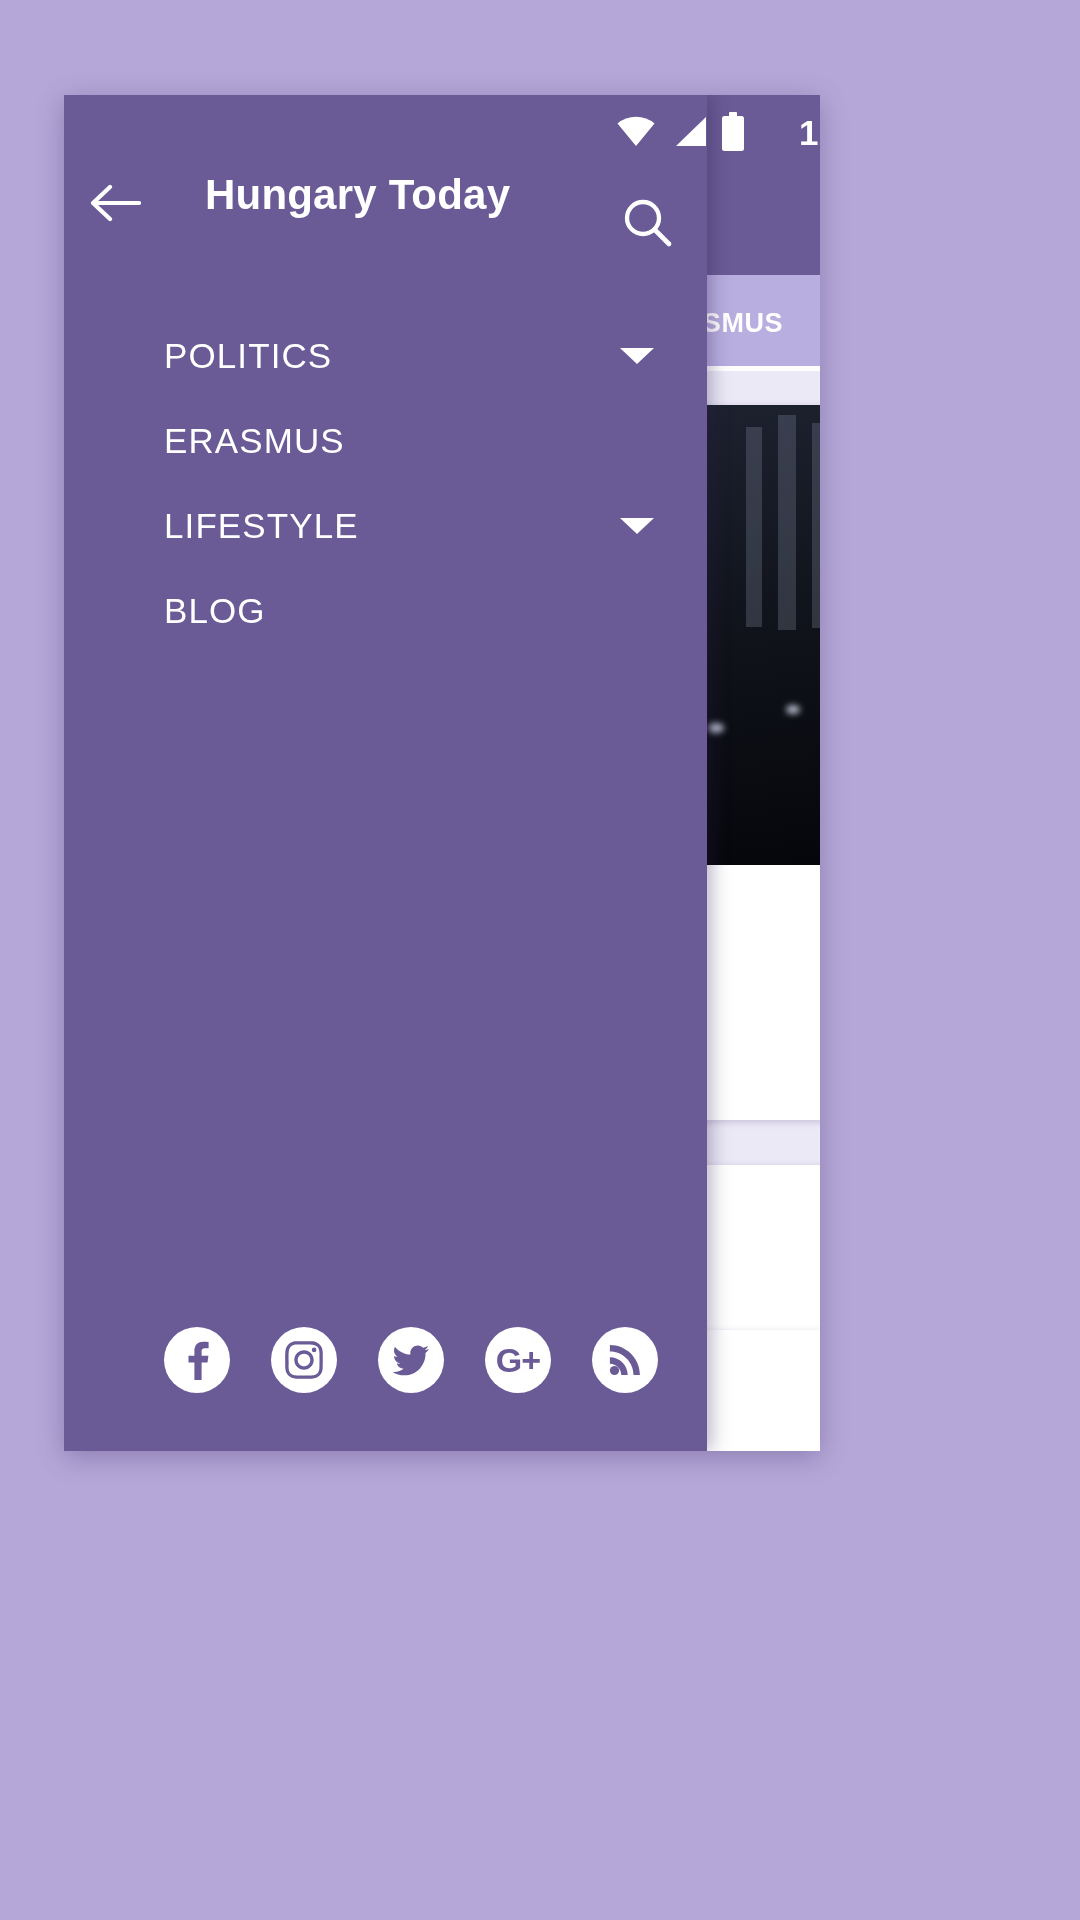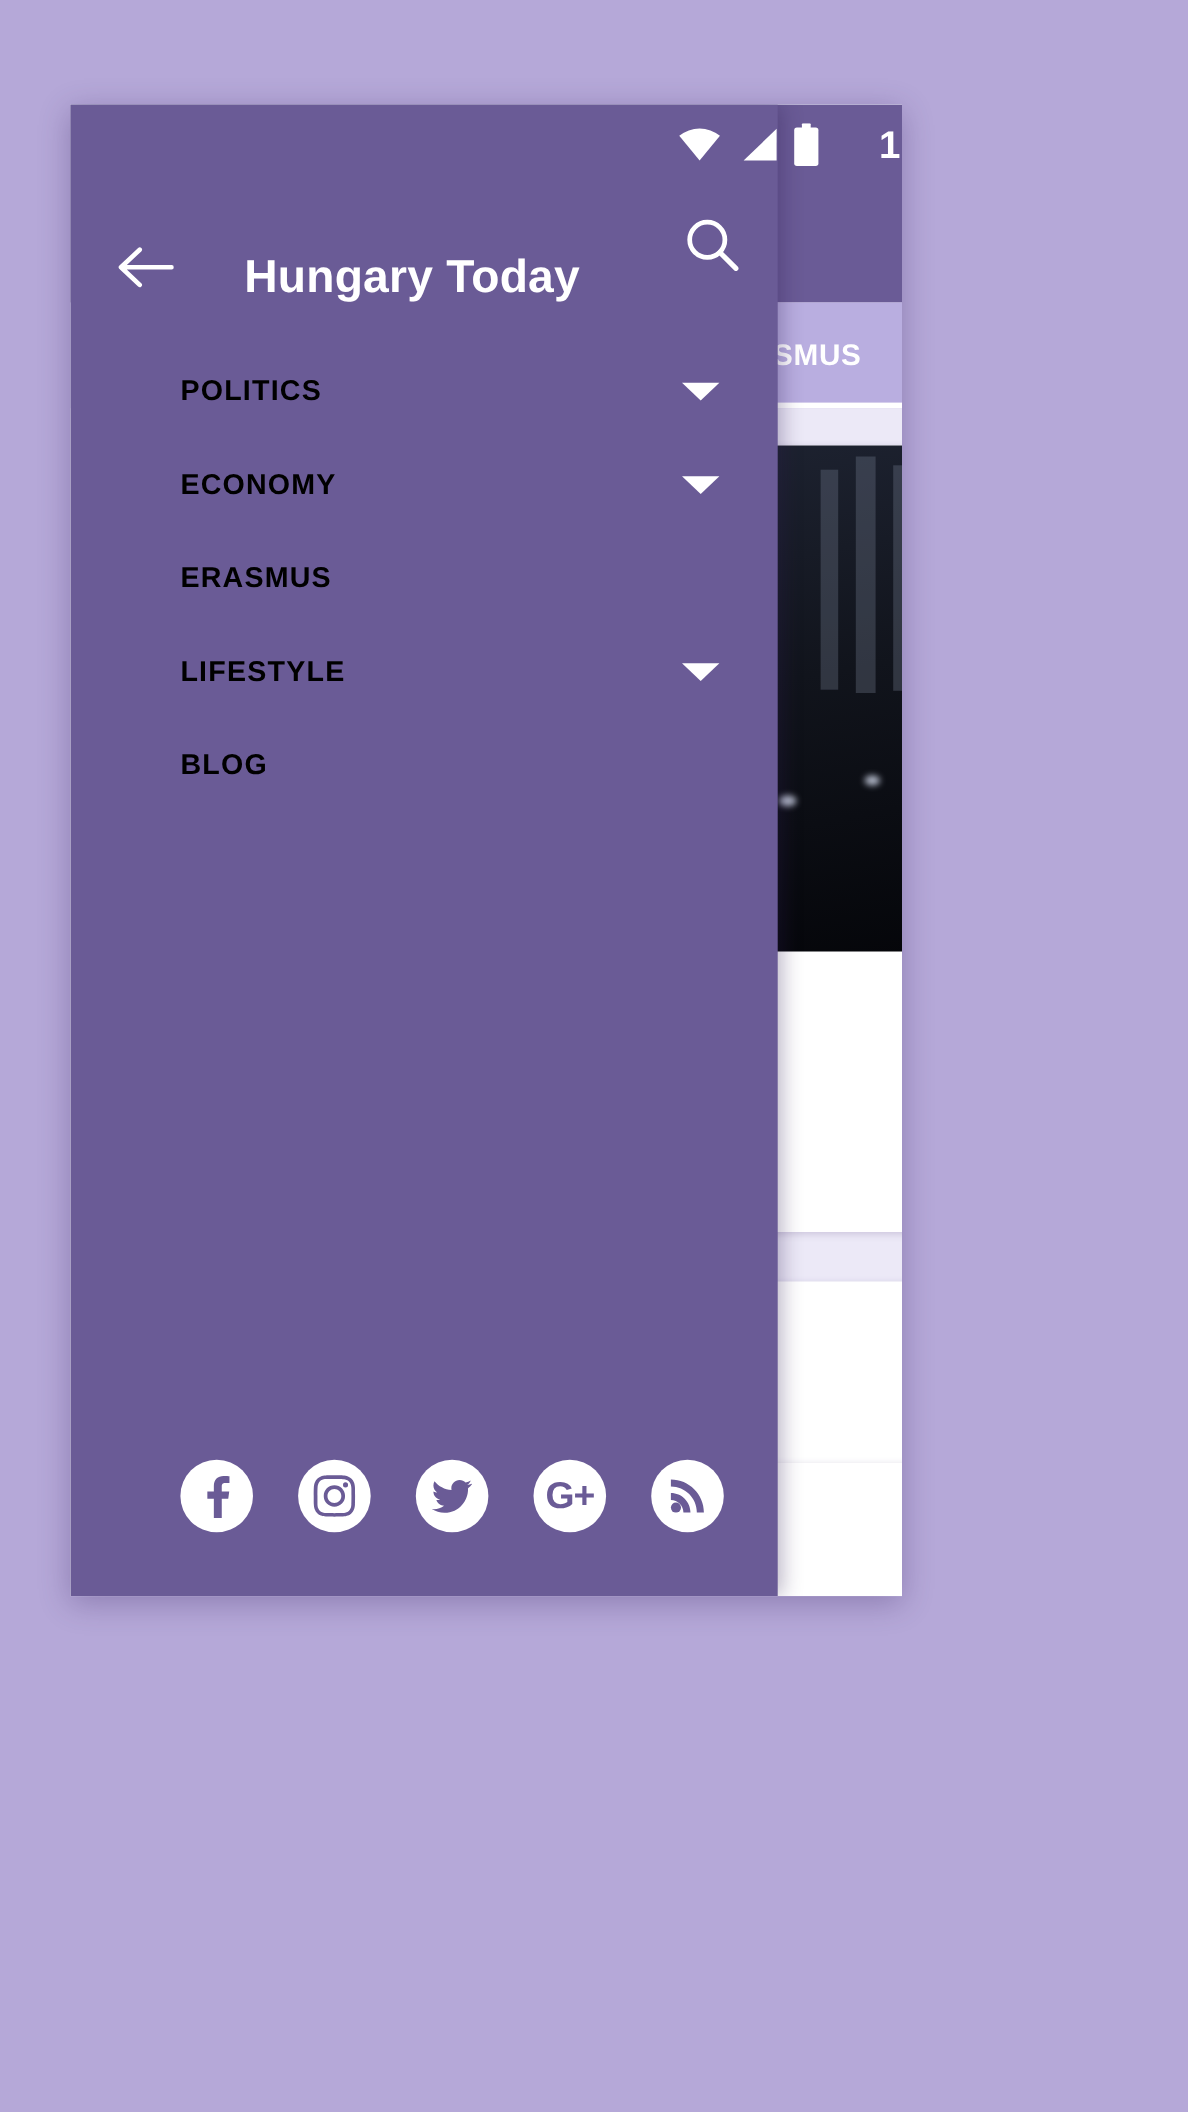--- a/index.html
+++ b/index.html
@@ -88,22 +88,22 @@
   .ic-batt { width:24px; height:40px; display:block; }
   .clock {
     position:absolute; left:735px; top:18px;
     color:#ffffff; font-size:35px; font-weight:700;
     letter-spacing:.4px; white-space:nowrap;
   }
 
   
   .appbar {
     height:104px; flex:0 0 104px;
-    display:flex; align-items:flex-end;
-    padding:0 34px 0 36px;
+    display:flex; align-items:flex-start;
+    padding:0 34px 0 19px;
     position:relative;
   }
   .back-btn {
     width:64px; height:64px;
     display:flex; align-items:center; justify-content:center;
     cursor:pointer; flex:0 0 64px;
   }
   .back-btn svg { width:52px; height:40px; display:block; }
   .app-title {
     color:#ffffff; font-size:42px; font-weight:700;
@@ -120,21 +120,21 @@
   
   .menu { margin-top:38px; flex:1 1 auto; }
   .menu-item {
     height:85px;
     display:flex; align-items:center;
     padding:0 58px 0 100px;
     cursor:pointer;
     position:relative;
   }
   .menu-label {
-    color:#000000; font-size:26px; font-weight:700;
+    color:#ffffff; font-size:35px; font-weight:400;
     letter-spacing:1.1px; white-space:nowrap;
   }
   .caret {
     position:absolute; right:53px; top:50%;
     transform:translateY(-50%);
     width:0; height:0;
     border-left:17px solid transparent;
     border-right:17px solid transparent;
     border-top:16px solid #ffffff;
   }
@@ -232,24 +232,20 @@
           </svg>
         </div>
       </div>
 
       <div class="menu">
         <div class="menu-item">
           <span class="menu-label">POLITICS</span>
           <span class="caret"></span>
         </div>
         <div class="menu-item">
-          <span class="menu-label">ECONOMY</span>
-          <span class="caret"></span>
-        </div>
-        <div class="menu-item">
           <span class="menu-label">ERASMUS</span>
         </div>
         <div class="menu-item">
           <span class="menu-label">LIFESTYLE</span>
           <span class="caret"></span>
         </div>
         <div class="menu-item">
           <span class="menu-label">BLOG</span>
         </div>
       </div>

